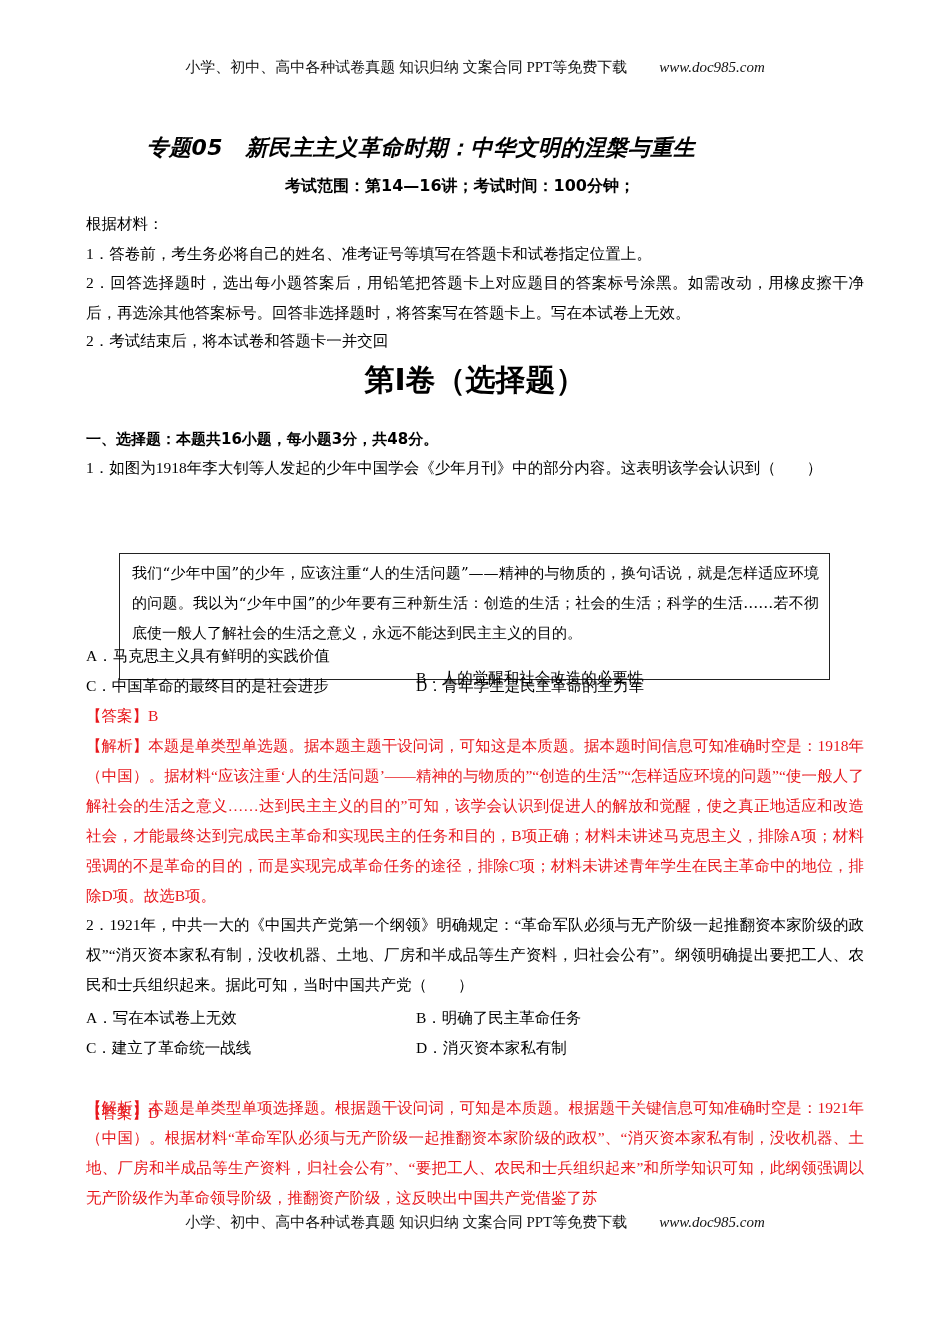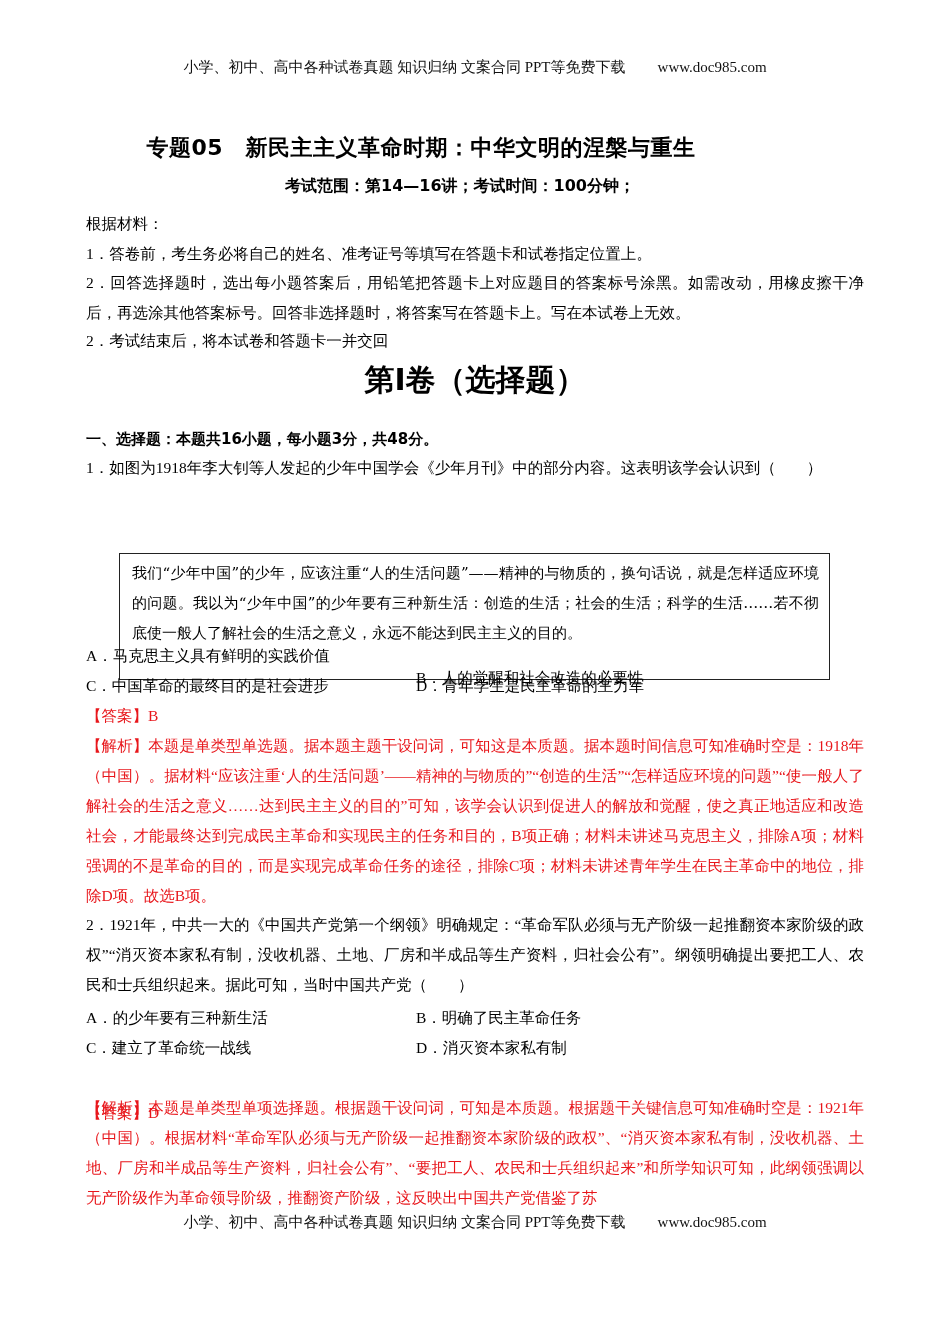--- a/index.html
+++ b/index.html
@@ -1,21 +1,21 @@
 <!DOCTYPE html>
 <html><head>
 <meta charset="utf-8">
 <style>
   html, body { margin: 0; padding: 0; background: #ffffff; }
   body { width: 950px; height: 1344px; position: relative; overflow: hidden;
          font-family: "Liberation Serif", "DejaVu Serif", serif; color: #000; }
   .hdr { position: absolute; left: 0; width: 950px; text-align: center; font-size: 15px; color: #111; }
-  .hdr .url { margin-left: 32px; }
+  .hdr .url { margin-left: 32px; font-style: italic; }
   .title { position: absolute; left: 0; width: 842px; top: 133px; text-align: center;
-           font-size: 22px; font-weight: bold; font-family: "DejaVu Sans", sans-serif; letter-spacing: 0.5px; }
+           font-size: 22px; font-weight: bold; font-family: "DejaVu Sans", sans-serif; letter-spacing: 0.5px; font-style: italic; }
   .subtitle { position: absolute; left: 0; width: 920px; top: 176px; text-align: center;
               font-size: 16px; font-weight: bold; font-family: "DejaVu Sans", sans-serif; }
   .p { position: absolute; left: 86px; width: 778px; font-size: 15.5px; line-height: 30px; text-align: justify; }
   .vol { position: absolute; left: 0; width: 950px; top: 360px; text-align: center;
          font-size: 30px; font-weight: bold; font-family: "DejaVu Sans", sans-serif; }
   .sec { font-weight: bold; font-family: "DejaVu Sans", sans-serif; font-size: 15px; }
   .box { position: absolute; left: 119px; top: 515px; width: 711px; height: 127px;
          border: 1.5px solid #222; box-sizing: border-box; padding: 4px 10px 0 12px;
          font-family: "DejaVu Serif", serif; font-size: 15px; line-height: 30px; text-align: justify; margin-top: 38px; }
   .opt { position: absolute; font-size: 15.5px; line-height: 30px; }
@@ -52,21 +52,21 @@
 
 <div class="p red" style="top:701px;">
   <span class="tag">【答案】</span><span>B</span>
 </div>
 <div class="p red" style="top:731px;">
   <span class="tag">【解析】</span><span>本题是单类型单选题。据本题主题干设问词，可知这是本质题。据本题时间信息可知准确时空是：1918年（中国）。据材料“应该注重‘人的生活问题’——精神的与物质的”“创造的生活”“怎样适应环境的问题”“使一般人了解社会的生活之意义……达到民主主义的目的”可知，该学会认识到促进人的解放和觉醒，使之真正地适应和改造社会，才能最终达到完成民主革命和实现民主的任务和目的，B项正确；材料未讲述马克思主义，排除A项；材料强调的不是革命的目的，而是实现完成革命任务的途径，排除C项；材料未讲述青年学生在民主革命中的地位，排除D项。故选B项。</span>
 </div>
 
 <div class="p" style="top:910px;">2．1921年，中共一大的《中国共产党第一个纲领》明确规定：“革命军队必须与无产阶级一起推翻资本家阶级的政权”“消灭资本家私有制，没收机器、土地、厂房和半成品等生产资料，归社会公有”。纲领明确提出要把工人、农民和士兵组织起来。据此可知，当时中国共产党（　　）</div>
 
-<div class="opt" style="left:86px;top:1003px;">A．的少年要有三种新生活</div>
+<div class="opt" style="left:86px;top:1003px;">A．写在本试卷上无效</div>
 <div class="opt" style="left:416px;top:1003px;">B．明确了民主革命任务</div>
 <div class="opt" style="left:86px;top:1033px;">C．建立了革命统一战线</div>
 <div class="opt" style="left:416px;top:1033px;">D．消灭资本家私有制</div>
 
 <div class="p red" style="top:1098px;">
   <span class="tag">【答案】</span><span>D</span>
 </div>
 <div class="p red" style="top:1093px;height:120px;overflow:hidden;">
   <span class="tag">【解析】</span><span>本题是单类型单项选择题。根据题干设问词，可知是本质题。根据题干关键信息可知准确时空是：1921年（中国）。根据材料“革命军队必须与无产阶级一起推翻资本家阶级的政权”、“消灭资本家私有制，没收机器、土地、厂房和半成品等生产资料，归社会公有”、“要把工人、农民和士兵组织起来”和所学知识可知，此纲领强调以无产阶级作为革命领导阶级，推翻资产阶级，这反映出中国共产党借鉴了苏</span>
 </div>

